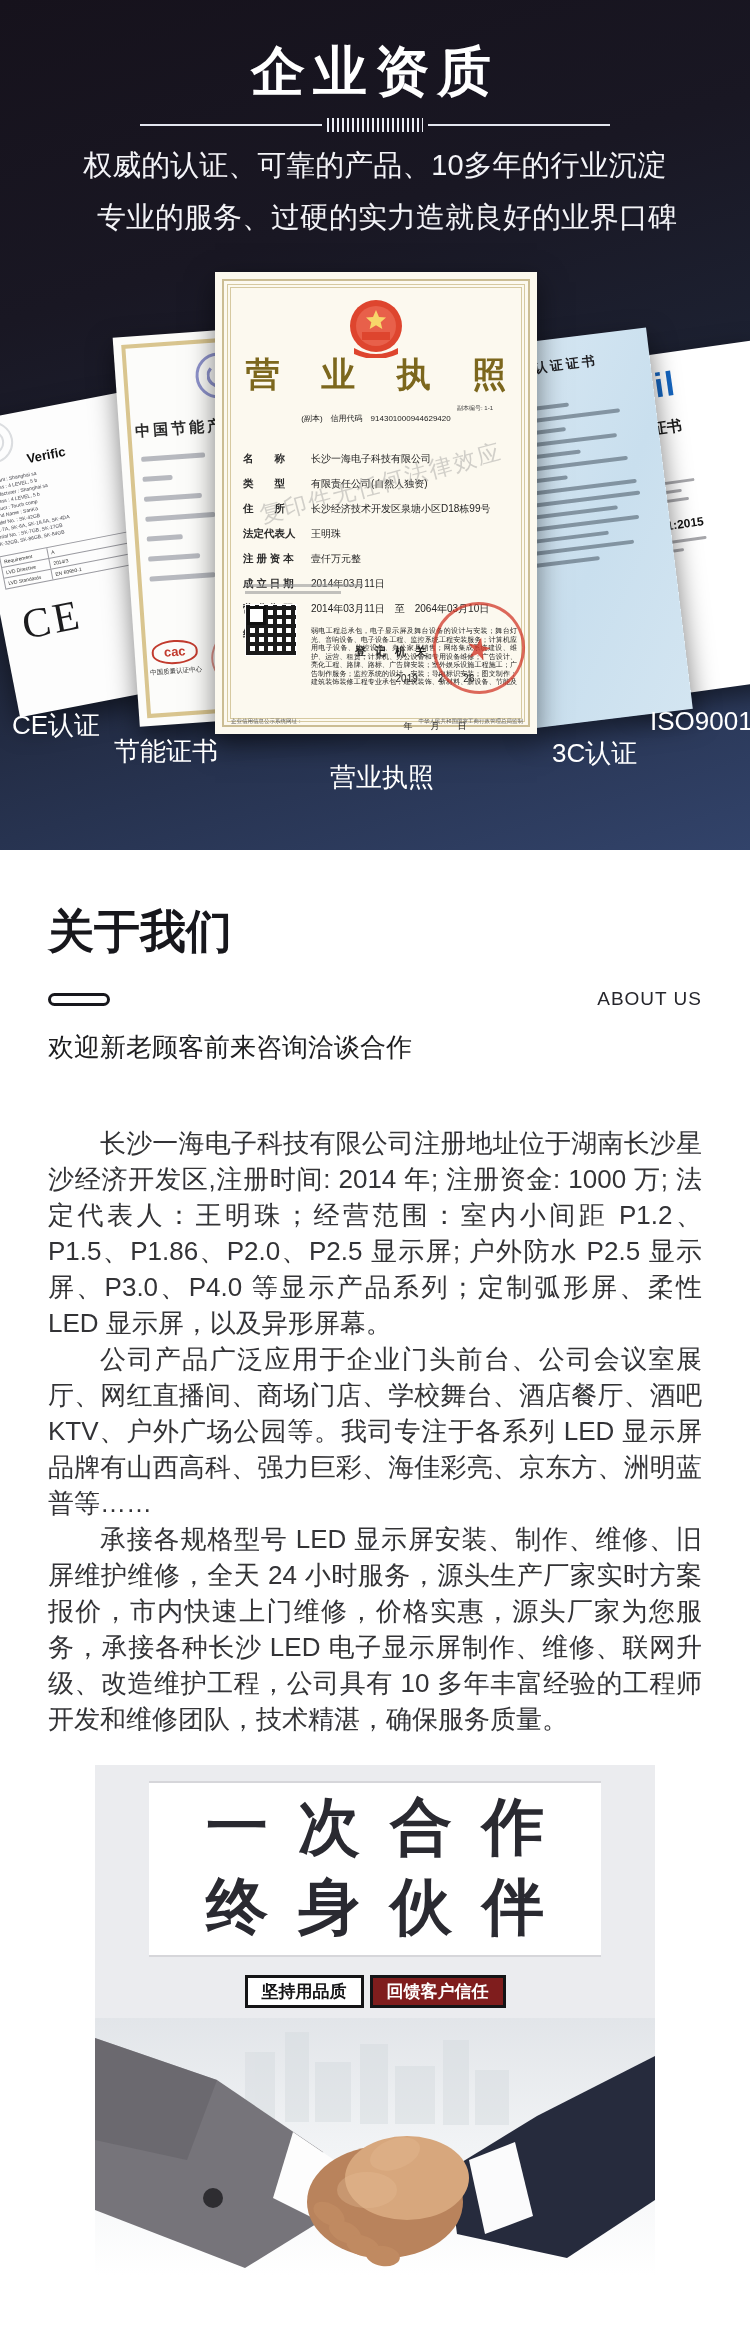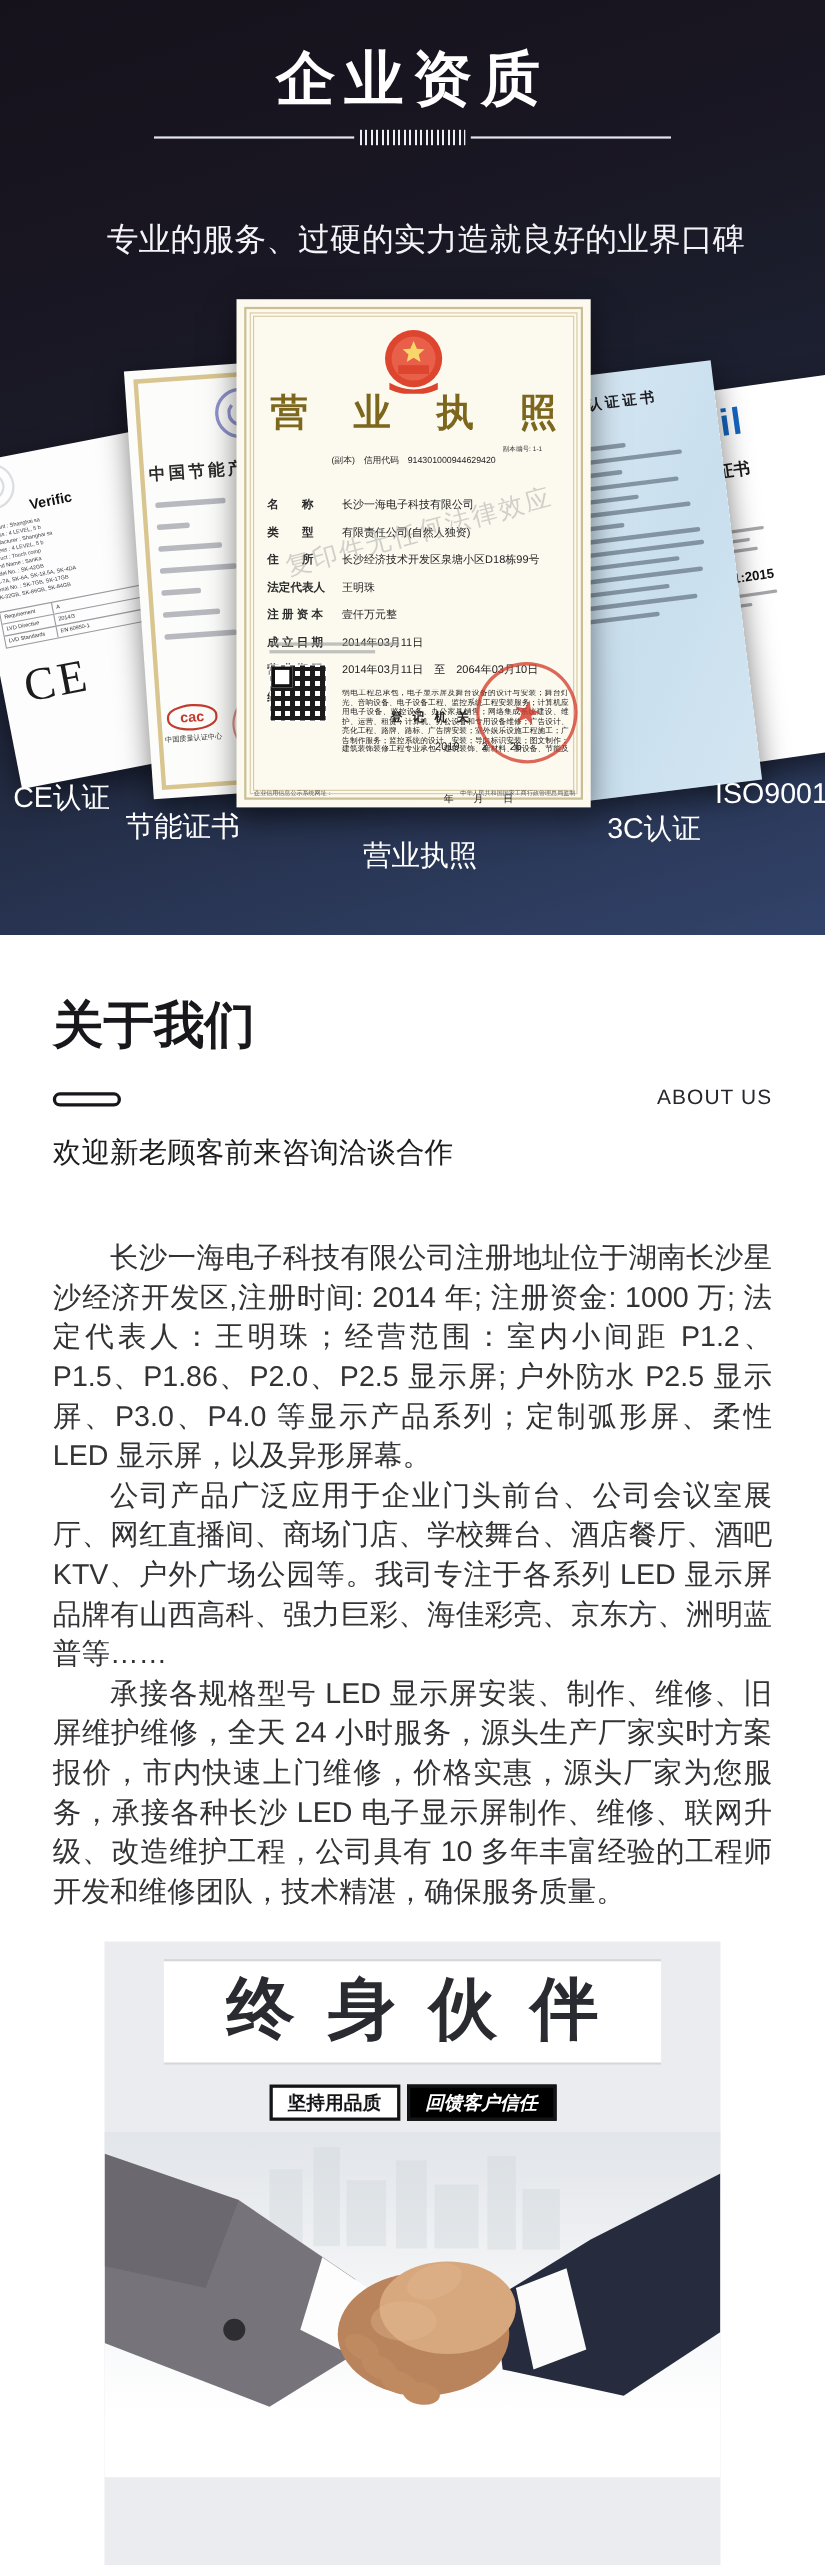--- a/index.html
+++ b/index.html
@@ -125,35 +125,36 @@
   
   .promo-wrap { width:750px; height:567px; background:#ffffff; }
   .promo { width:560px; height:100%; margin:0 auto; background:#ebecef; overflow:hidden; }
   .banner { width:452px; margin:16px auto 0; background:#ffffff;
     border-top:2px solid #d6d6da; border-bottom:2px solid #d6d6da; padding:4px 0 8px; }
   .big { font-size:62px; font-weight:800; color:#2a2a31; text-align:center;
     letter-spacing:30px; text-indent:30px; line-height:80px; white-space:nowrap; }
   .badges { display:flex; justify-content:center; margin-top:18px; }
   .badge { font-size:17px; font-weight:700; line-height:27px; padding:0 14px; }
   .badge-left { background:#ffffff; border:3px solid #141416; color:#141416; }
-  .badge-right { background:#000000; border:3px solid #141416; color:#ffffff; margin-left:6px;font-style:italic; }
+  .badge-right { background:#7f1d1d; border:3px solid #141416; color:#ffffff; margin-left:6px; }
   .photo { position:relative; margin-top:10px; height:314px;
     background:linear-gradient(#e2e5e9 0%,#f1f3f5 40%,#ffffff 82%); }
   .photo svg { position:absolute; inset:0; }
 </style>
 </head>
 <body>
 
 <section class="sec-qual">
   <div class="qual-title">企业资质</div>
   <div class="divider">
     <span class="dl"></span>
     <span class="hatch"></span>
     <span class="dl"></span>
   </div>
+  <div class="qual-sub sub1">权威的认证、可靠的产品、10多年的行业沉淀</div>
   <div class="qual-sub sub2">专业的服务、过硬的实力造就良好的业界口碑</div>
 
   <div class="cert cert-iso">
     <div class="iso-logo">Cil</div>
     <div class="iso-title">系认证证书</div>
     <div class="iso-co">公司</div>
     <div class="iso-bars">
       <i class="bar" style="width:78px"></i>
         <i class="bar" style="width:64px"></i>
         <i class="bar" style="width:70px"></i>
@@ -342,20 +343,21 @@
   <div class="paras">
     <p>长沙一海电子科技有限公司注册地址位于湖南长沙星沙经济开发区,注册时间: 2014 年; 注册资金: 1000 万; 法定代表人：王明珠；经营范围：室内小间距 P1.2、P1.5、P1.86、P2.0、P2.5 显示屏; 户外防水 P2.5 显示屏、P3.0、P4.0 等显示产品系列；定制弧形屏、柔性 LED 显示屏，以及异形屏幕。</p>
     <p>公司产品广泛应用于企业门头前台、公司会议室展厅、网红直播间、商场门店、学校舞台、酒店餐厅、酒吧 KTV、户外广场公园等。我司专注于各系列 LED 显示屏品牌有山西高科、强力巨彩、海佳彩亮、京东方、洲明蓝普等……</p>
     <p>承接各规格型号 LED 显示屏安装、制作、维修、旧屏维护维修，全天 24 小时服务，源头生产厂家实时方案报价，市内快速上门维修，价格实惠，源头厂家为您服务，承接各种长沙 LED 电子显示屏制作、维修、联网升级、改造维护工程，公司具有 10 多年丰富经验的工程师开发和维修团队，技术精湛，确保服务质量。</p>
   </div>
 </section>
 
 <section class="promo-wrap">
   <div class="promo">
     <div class="banner">
+      <div class="big">一次合作</div>
       <div class="big">终身伙伴</div>
     </div>
     <div class="badges">
       <div class="badge badge-left">坚持用品质</div>
       <div class="badge badge-right">回馈客户信任</div>
     </div>
     <div class="photo">
       <svg viewBox="0 0 560 314" width="560" height="314">
         <g fill="#d4dade" opacity="0.45">
           <rect x="150" y="34" width="30" height="70"></rect>

